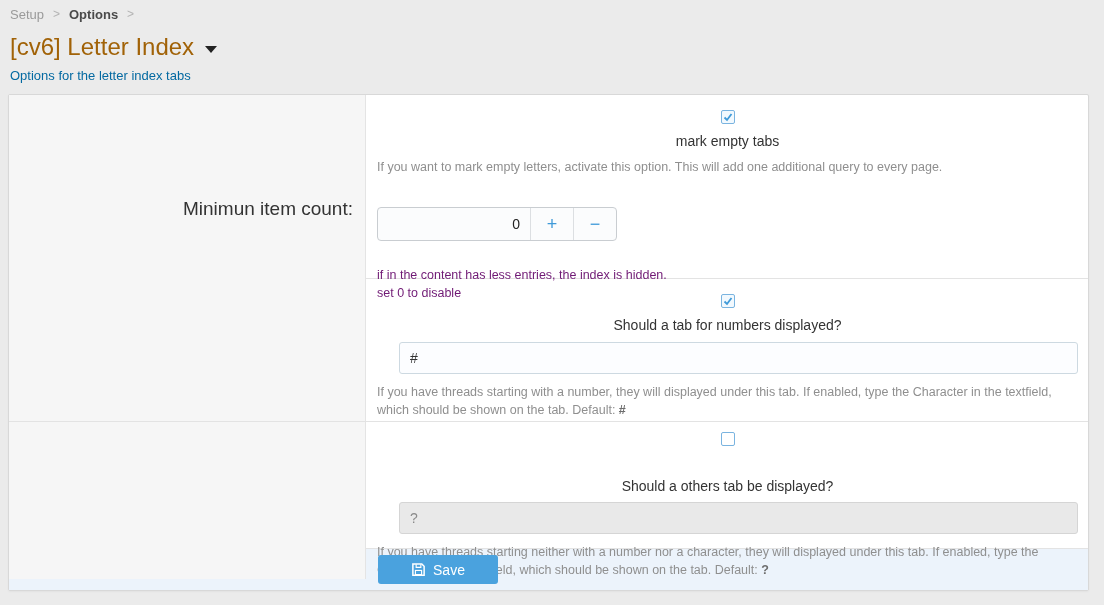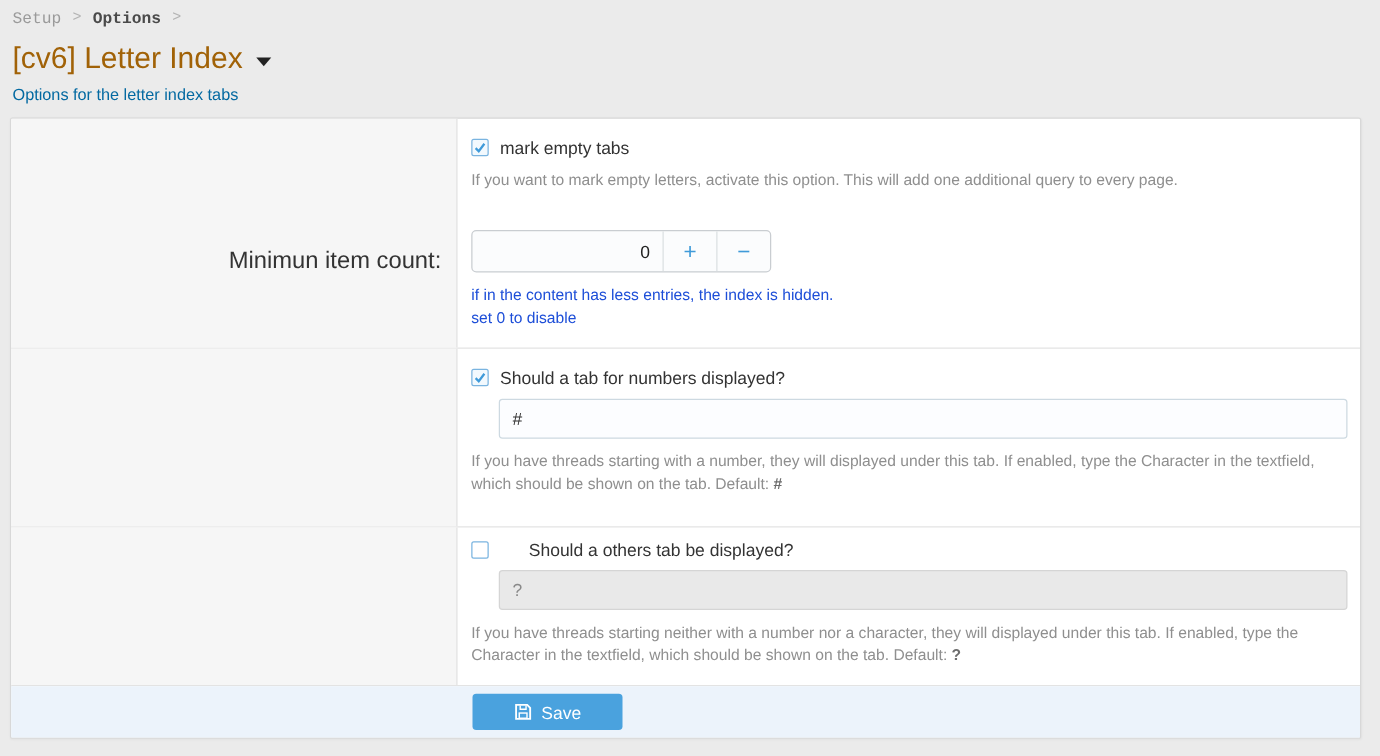--- a/index.html
+++ b/index.html
@@ -9,21 +9,21 @@
     font-family: "Liberation Sans", sans-serif;
     overflow: hidden;
     color: #333;
   }
 
   
   .page-header { padding: 6px 10px 0 10px; }
 
   .breadcrumb {
     display: flex; align-items: center; gap: 9px;
-    font-size: 13px; color: #9a9a9a; height: 16px; font-family: Liberation Mono, monospace;
+    font-size: 13px; color: #9a9a9a; height: 16px;
   }
   .breadcrumb .crumb { cursor: pointer; }
   .breadcrumb .crumb.current { font-weight: bold; color: #4a4a4a; }
   .breadcrumb .sep { color: #b3b3b3; font-size: 12px; }
 
   .title-row { display: flex; align-items: center; gap: 11px; margin-top: 9px; }
   .page-title { font-size: 24px; font-weight: 400; color: #a16207; line-height: 32px; }
   .title-caret {
     width: 0; height: 0; margin-top: 4px;
     border-left: 6px solid transparent;
@@ -61,20 +61,21 @@
   .min-count-label {
     display: inline-block;
     padding: 103px 12px 0 0;
     font-size: 19px; color: #333;
   }
 
   
   .checkbox-line {
     display: flex; align-items: center; gap: 9px;
     padding-top: 15px;
+    flex-direction: column;
   }
   .checkbox {
     width: 14px; height: 14px; flex: 0 0 14px;
     border: 1px solid #7ab4e0; border-radius: 2px;
     background: #fff; cursor: pointer;
     display: inline-flex; align-items: center; justify-content: center;
   }
   .checkbox.checked { background: #f2f9fe; }
   .checkbox svg { display: block; }
   .checkbox-label { font-size: 14px; color: #333; cursor: pointer; }
@@ -102,22 +103,22 @@
   }
   .stepper-btn {
     width: 44px; border: none; border-left: 1px solid #dcdfe2;
     background: transparent; cursor: pointer;
     color: #3f9ad9; font-size: 18px; line-height: 1;
     display: flex; align-items: center; justify-content: center;
     font-family: "Liberation Sans", sans-serif;
   }
 
   .help-text {
-    margin-top: 9px;
-    font-size: 12.5px; line-height: 18px; color: #1d4ed8;
+    margin-top: 25px;
+    font-size: 12.5px; line-height: 18px; color: #701a75;
   }
 
   
   .char-input {
     display: block;
     margin: 9px 0 0 22px;
     width: calc(100% - 22px);
     height: 32px;
     border: 1px solid #cdd9e1; border-radius: 3px;
     background: #fcfdff;

